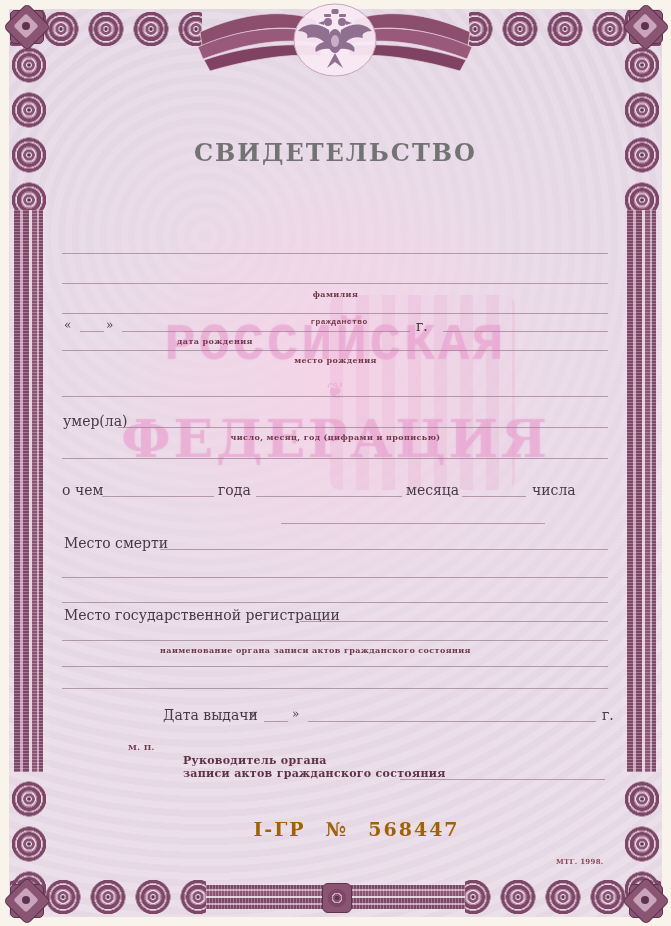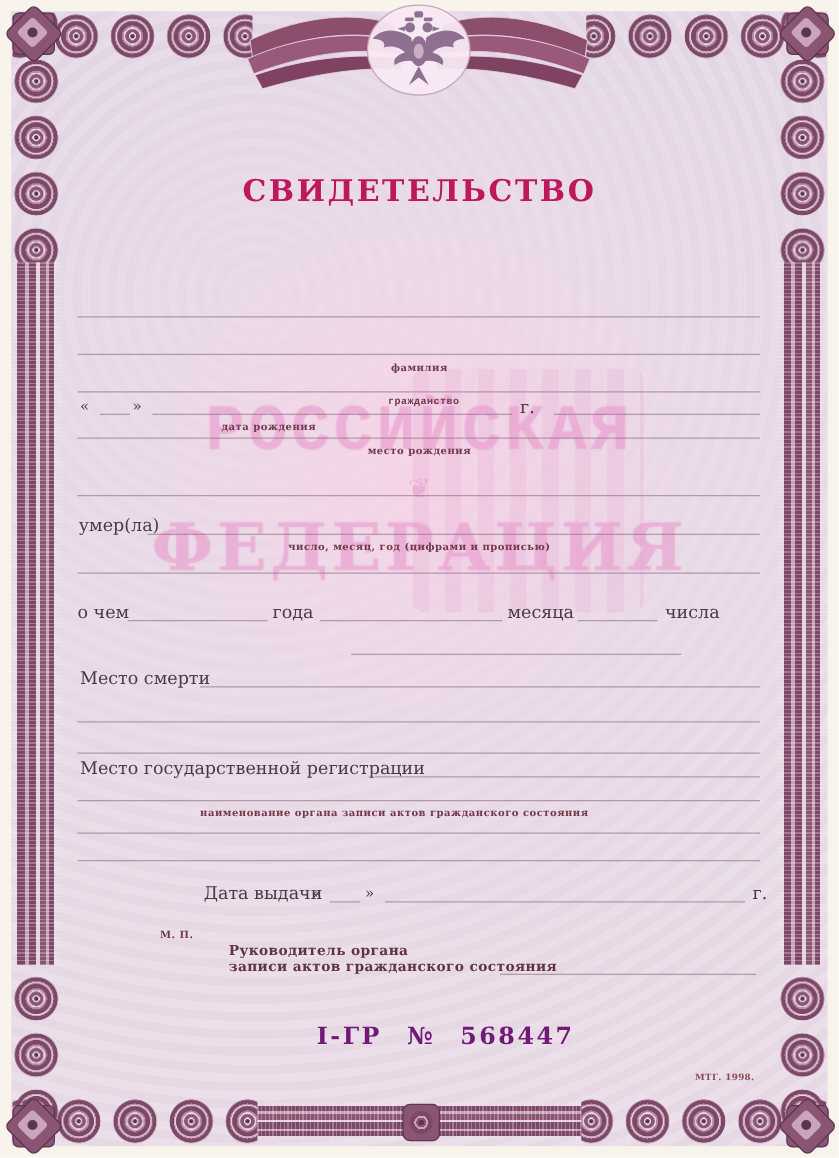--- a/index.html
+++ b/index.html
@@ -47,29 +47,29 @@
   .c-dot{position:absolute;left:19px;top:19px;width:8px;height:8px;background:#5e3350;border-radius:50%;}
   .emblem{position:absolute;left:198px;top:2px;z-index:3;}
   
   .wm{position:absolute;left:30px;right:30px;text-align:center;z-index:1;
       font:700 52px "DejaVu Serif",serif;color:rgba(233,160,208,0.5);
       letter-spacing:3px;text-shadow:0 0 2px rgba(233,160,208,0.4);white-space:nowrap;}
   .wm-orn{position:absolute;left:0;right:0;top:378px;text-align:center;z-index:1;
       font-size:22px;color:rgba(233,160,208,0.6);}
   
   .title{position:absolute;left:0;right:0;text-align:center;z-index:2;
-      font:700 24px "DejaVu Serif",serif;color:#be185d;letter-spacing:2px;}
+      font:700 24px "DejaVu Serif",serif;color:#737373;letter-spacing:2px;}
   .tx{position:absolute;font:14px "DejaVu Serif",serif;color:#473a46;white-space:nowrap;z-index:2;}
   .sm{font-size:8px;font-weight:700;color:#71394a;letter-spacing:.4px;}
   .md{font-size:11px;font-weight:700;color:#5f3244;letter-spacing:.3px;}
   .lb{position:absolute;text-align:center;font:700 8px "DejaVu Serif",serif;color:#71394a;
       letter-spacing:.4px;z-index:2;white-space:nowrap;}
   .ln{position:absolute;height:1px;background:rgba(148,118,138,0.65);z-index:2;}
   .serial{position:absolute;left:50px;right:8px;top:818px;display:flex;justify-content:center;gap:20px;
-      font:700 19px "DejaVu Serif",serif;color:#701a75;letter-spacing:2px;z-index:2;}
+      font:700 19px "DejaVu Serif",serif;color:#a16207;letter-spacing:2px;z-index:2;}
   .print-code{position:absolute;left:556px;top:857px;font:700 7px "DejaVu Serif",serif;
       color:#8a4a55;z-index:2;letter-spacing:.3px;}
 </style>
 </head>
 <body>
 
 <div class="page">
   <div class="interior"></div>
   <div class="texture"></div>
 

